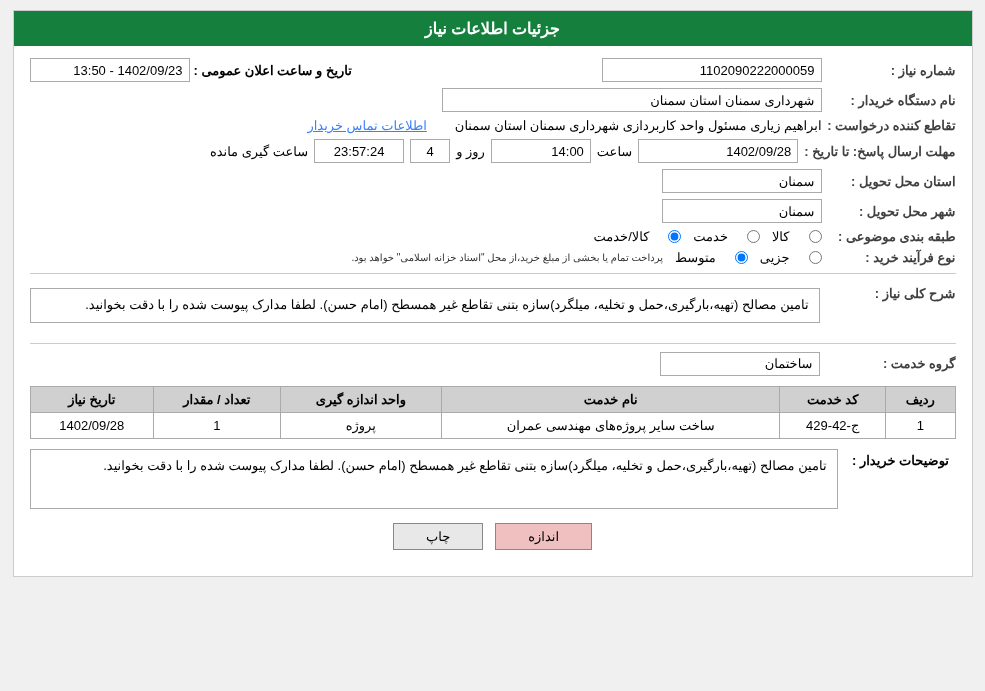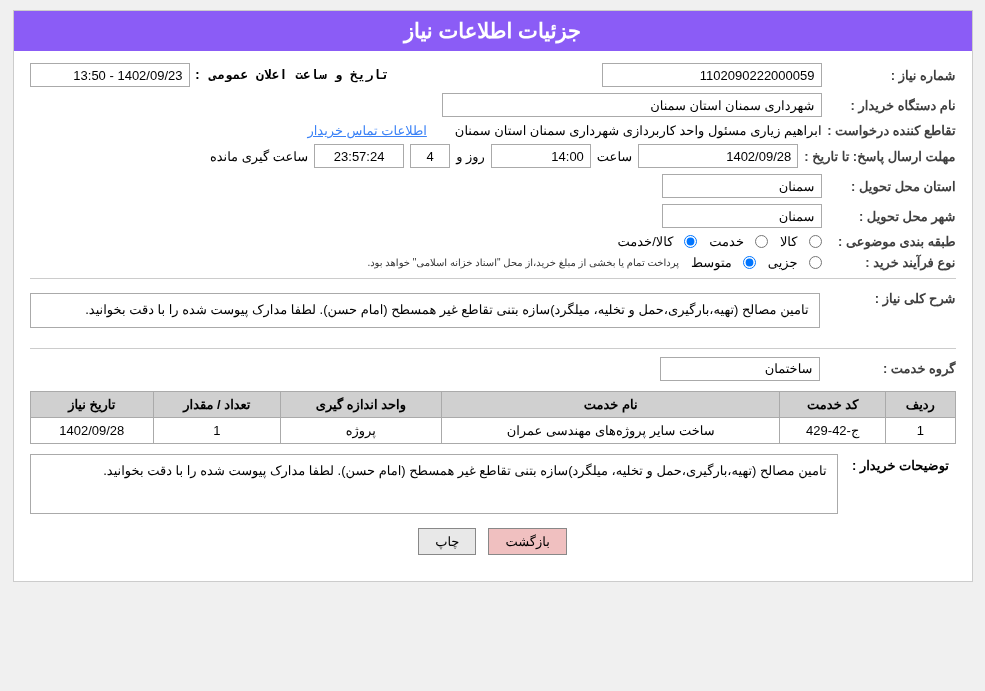--- a/index.html
+++ b/index.html
@@ -10,25 +10,25 @@
       direction: rtl;
       padding: 10px;
     }
     .main-container {
       background: #fff;
       border: 1px solid #ccc;
       max-width: 960px;
       margin: 0 auto;
     }
     .header-bar {
-      background: #8b5cf6;
+      background: #15803d;
       color: #fff;
       text-align: center;
       padding: 8px 12px;
-      font-size: 21px;
+      font-size: 16px;
       font-weight: bold;
     }
     .content {
       padding: 12px 16px;
     }
     .info-row {
       display: flex;
       align-items: center;
       margin-bottom: 6px;
       gap: 4px;
@@ -58,21 +58,21 @@
       cursor: pointer;
     }
     .radio-group {
       display: flex;
       gap: 12px;
       align-items: center;
     }
     .radio-item {
       display: flex;
       align-items: center;
-      gap: 11px;
+      gap: 19px;
       justify-content: flex-end;
     }
     .section-title {
       font-size: 14px;
       font-weight: bold;
       color: #333;
       border-bottom: 1px solid #ccc;
       padding-bottom: 4px;
       margin: 10px 0 8px 0;
     }
@@ -132,21 +132,21 @@
       min-height: 60px;
     }
     .buttons-row {
       display: flex;
       justify-content: center;
       gap: 12px;
       margin-top: 14px;
       padding-bottom: 14px;
     }
     .btn {
-      padding: 5px 16px;
+      padding: 5px 32px;
       font-family: Tahoma, Arial, sans-serif;
       font-size: 13px;
       cursor: pointer;
       border: 1px solid #888;
     }
     .btn-print {
       background: #e8e8e8;
     }
     .btn-back {
       background: #f0c0c0;
@@ -176,21 +176,21 @@
   <div class="header-bar">
     <span>جزئیات اطلاعات نیاز</span>
   </div>
 
   <div class="content">
 
     <div class="info-row">
       <span class="label">شماره نیاز :</span>
       <input class="input-field input-wide" type="text" value="1102090222000059" readonly="" style="">
       <span style="flex:1;"></span>
-      <span style="font-weight:bold;font-family:Liberation Mono, monospace;">تاریخ و ساعت اعلان عمومی :</span>
+      <span style="font-weight:bold;">تاریخ و ساعت اعلان عمومی :</span>
       <input class="input-field input-medium" type="text" value="1402/09/23 - 13:50" readonly="" style="">
     </div>
 
     <div class="info-row">
       <span class="label">نام دستگاه خریدار :</span>
       <input class="input-field" type="text" value="شهرداری سمنان استان سمنان" readonly="" style="width: 380px;">
     </div>
 
     <div class="info-row">
       <span class="label">تقاطع کننده درخواست :</span>
@@ -294,18 +294,18 @@
     </div>
 
     <div class="buyer-notes">
       <span class="buyer-notes-label">توضیحات خریدار :</span>
       <div class="buyer-notes-text">
         <span>تامین مصالح (تهیه،بارگیری،حمل و تخلیه، میلگرد)سازه بتنی تقاطع غیر همسطح (امام حسن). لطفا مدارک پیوست شده را با دقت بخوانید.</span>
       </div>
     </div>
 
     <div class="buttons-row">
-      <button class="btn btn-back">بازگشت</button>
+      <button class="btn btn-back">اندازه</button>
       <button class="btn btn-print">چاپ</button>
     </div>
 
   </div>
 </div>
 
 </body></html>

